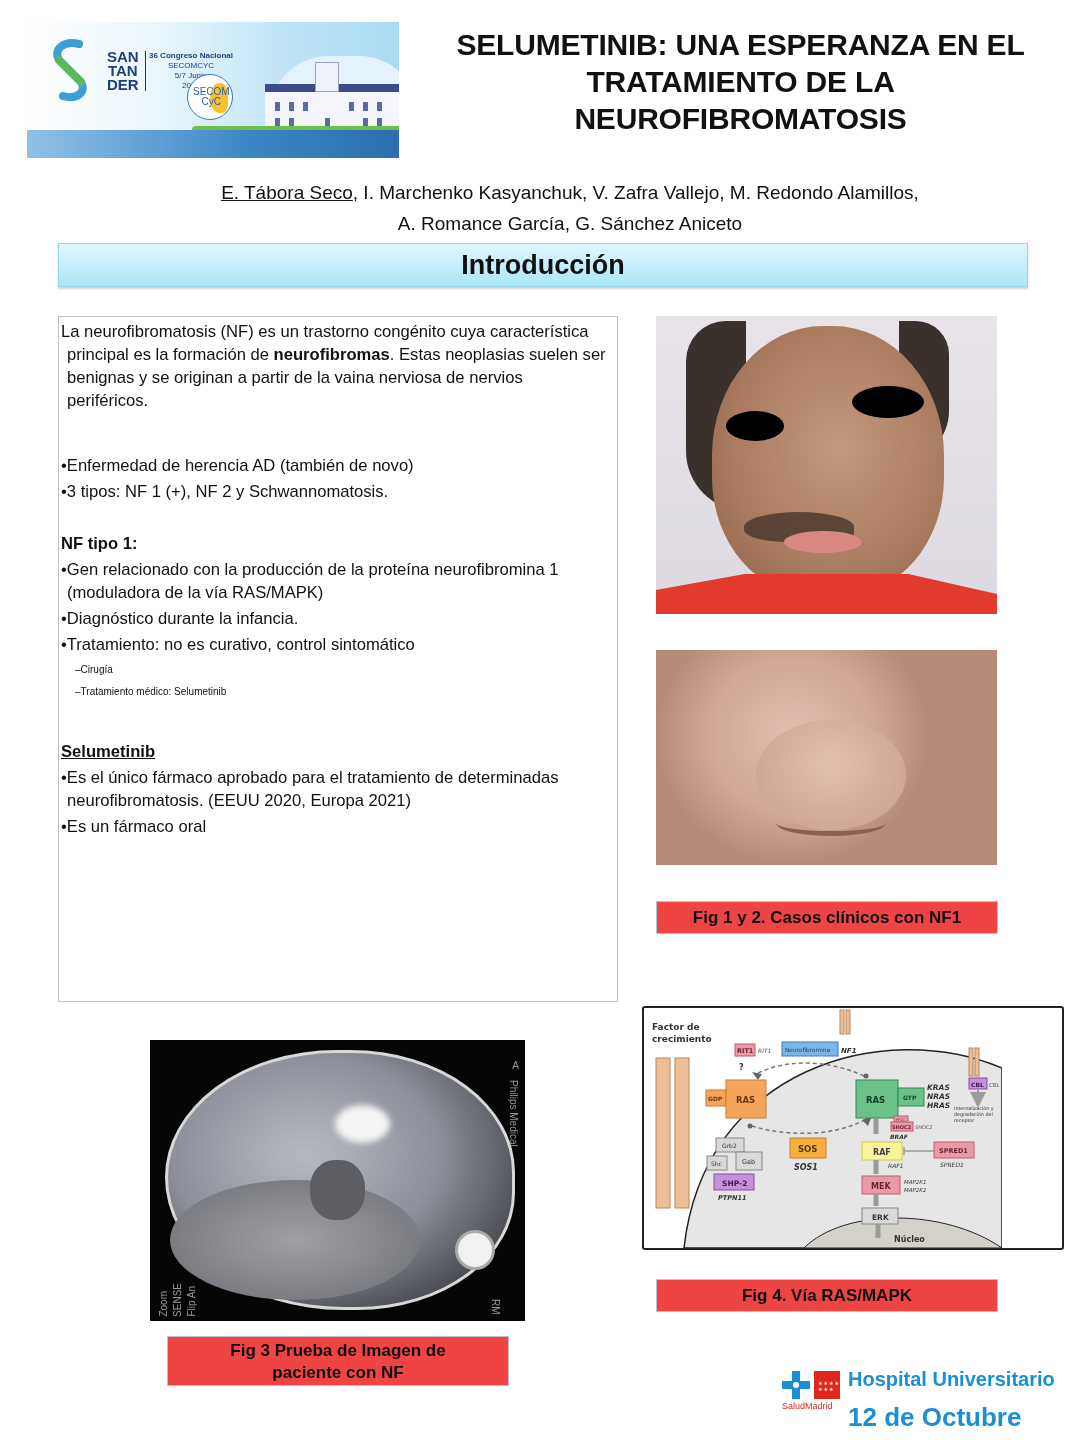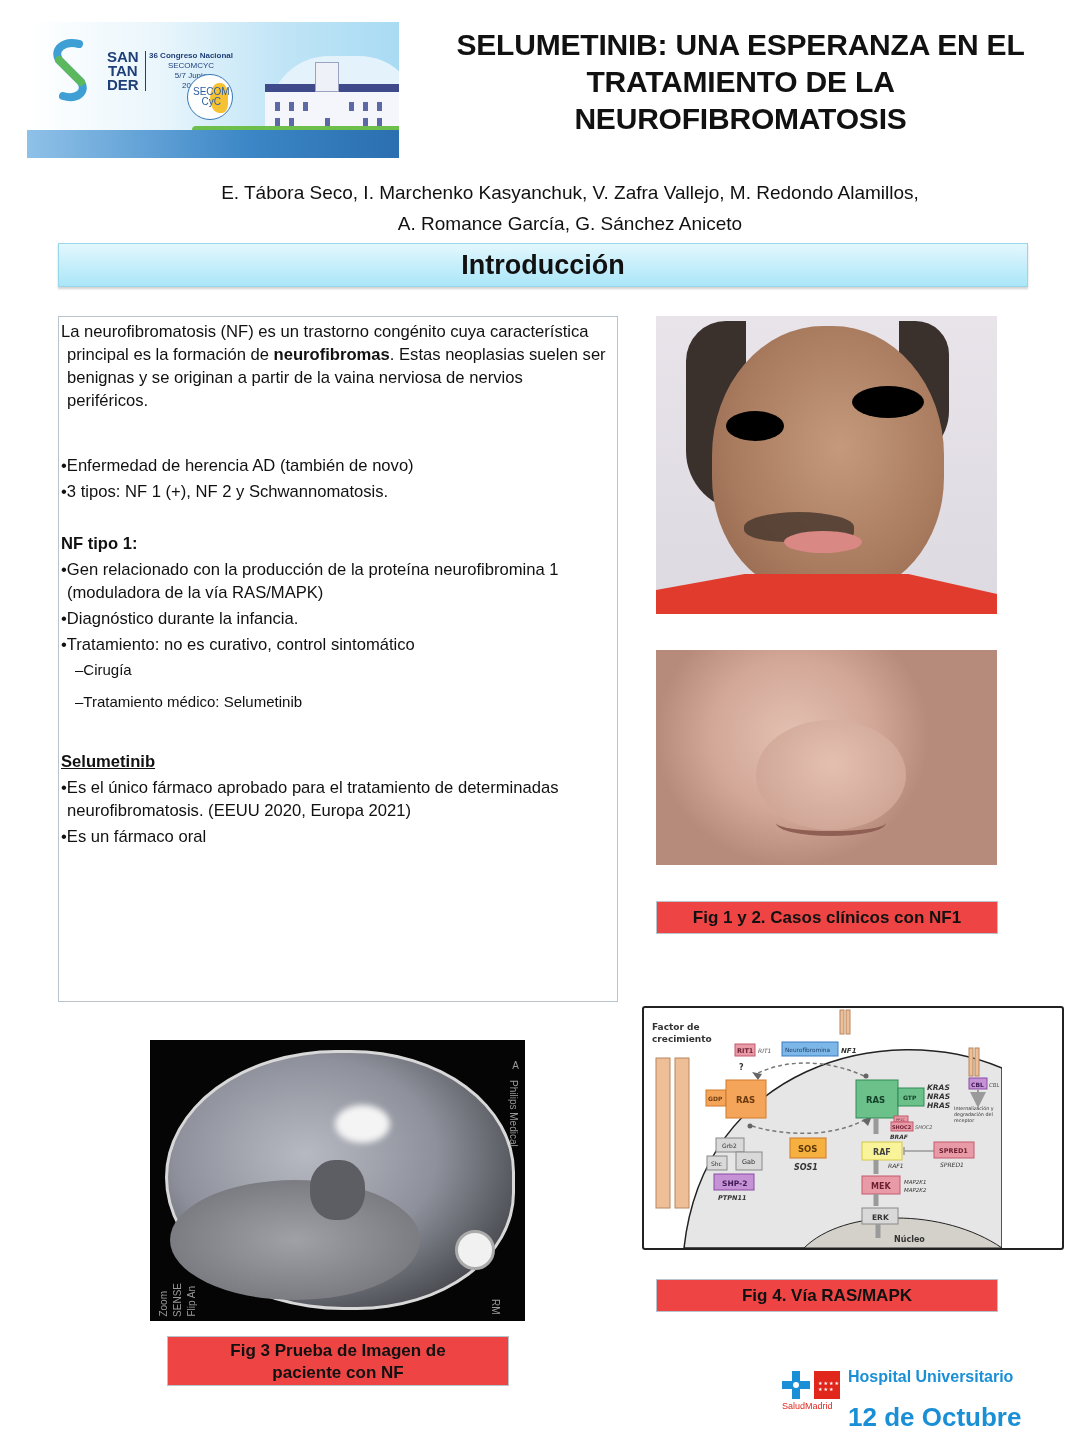--- a/index.html
+++ b/index.html
@@ -22,37 +22,37 @@
   .secom .txt { position: absolute; left: 5px; top: 12px; font-size: 10px; line-height: 10px; color: #2c5fa0; }
   .building { position: absolute; left: 238px; top: 62px; width: 134px; height: 46px; background: #f4f6fb; border-top: 8px solid #3e4a8a; }
   .building .tower { position: absolute; left: 50px; top: -30px; width: 24px; height: 30px; background: #eef1f8; border: 1px solid #9aa4c2; }
   .building .win { position: absolute; width: 5px; height: 9px; background: #5b6aa6; }
 
   
   .title { position: absolute; left: 408px; top: 26px; width: 665px; text-align: center;
     font-weight: 700; font-size: 30px; line-height: 37px; letter-spacing: -0.2px; color: #111; }
 
   .authors { position: absolute; left: 100px; top: 177px; width: 940px; text-align: center; font-size: 19px; line-height: 31px; color: #111; }
-  .authors .first { }
+  .authors .first { text-decoration: underline; }
 
   
   .section-header { position: absolute; left: 58px; top: 243px; width: 970px; height: 44px;
     background: linear-gradient(180deg, #e3f7fd 0%, #aae6f8 100%); border: 1px solid #98d6ea;
     box-shadow: 0 2px 2px rgba(0,0,0,0.18); text-align: center; font-weight: 700; font-size: 27px; line-height: 42px; color: #111; }
 
   
   .textbox { position: absolute; left: 58px; top: 316px; width: 560px; height: 686px;
     border: 1px solid #b9c3cc; padding: 3px 10px 0 2px; font-size: 16.6px; line-height: 23px; color: #111; }
   .textbox p { margin: 0; }
   .textbox .hang { padding-left: 6px; text-indent: -6px; }
   .textbox .gap-lg { height: 39px; }
   .textbox .gap-md { height: 29px; }
   .textbox .bullet { margin-top: 3px; padding-left: 6px; text-indent: -6px; }
-  .textbox .sub { font-size: 15px; line-height: 19px; padding-left: 14px; margin-top: 4px; }
-  .textbox .sub + .sub { margin-top: 13px; }
+  .textbox .sub { font-size: 10px; line-height: 19px; padding-left: 14px; margin-top: 4px; }
+  .textbox .sub + .sub { margin-top: 3px; }
   .textbox h3 { font-size: 16.6px; font-weight: 700; line-height: 23px; }
   .textbox h3.u { text-decoration: underline; }
   .textbox b { font-weight: 700; }
 
   
   .photo { position: absolute; overflow: hidden; }
   .photo-face { left: 656px; top: 316px; width: 341px; height: 298px;
     background: radial-gradient(ellipse 44% 58% at 48% 48%, #b88a6c 0%, #a5785c 55%, #7b5a47 70%, rgba(0,0,0,0) 72%),
                 linear-gradient(180deg, #e8e4ea 0%, #ddd9e0 100%); }
   .photo-face .hair-l { position: absolute; left: 30px; top: 5px; width: 60px; height: 190px; background: #3a302c; border-radius: 40px 0 0 60px; }
@@ -87,21 +87,21 @@
   .pathway svg { display: block; }
   .pathway text { font-family: "DejaVu Sans", sans-serif; }
 
   
   .hospital { position: absolute; left: 782px; top: 1368px; width: 270px; height: 50px; }
   .hospital .cross { position: absolute; left: 0; top: 3px; width: 28px; height: 28px; }
   .hospital .flag { position: absolute; left: 32px; top: 3px; width: 26px; height: 28px; background: #e1261c; }
   .hospital .flag span { position: absolute; color: #fff; font-size: 5px; line-height: 6px; left: 4px; top: 9px; width: 20px; letter-spacing: 1px; }
   .hospital .salud { position: absolute; left: 0; top: 33px; font-size: 9px; color: #e1261c; }
   .hospital .salud span { color: #e1261c; }
-  .hospital .name1 { position: absolute; left: 66px; top: 0; font-weight: 700; font-size: 16px; color: #1a8fd6; white-space: nowrap; }
+  .hospital .name1 { position: absolute; left: 66px; top: 0; font-weight: 700; font-size: 20px; color: #1a8fd6; white-space: nowrap; }
   .hospital .name2 { position: absolute; left: 66px; top: 34px; font-weight: 700; font-size: 26px; color: #1a8fd6; white-space: nowrap; }
 </style>
 </head>
 <body>
 
 <div class="banner">
   <div class="cloud"></div>
   <svg class="s-logo" viewBox="0 0 42 64">
     <path d="M30 6 C14 2 4 12 10 22 L32 44 C38 54 28 62 14 58" fill="none" stroke="#3f9fd4" stroke-width="8" stroke-linecap="round"></path>
     <path d="M10 22 L32 44" fill="none" stroke="#5cb85c" stroke-width="8" stroke-linecap="round"></path>

